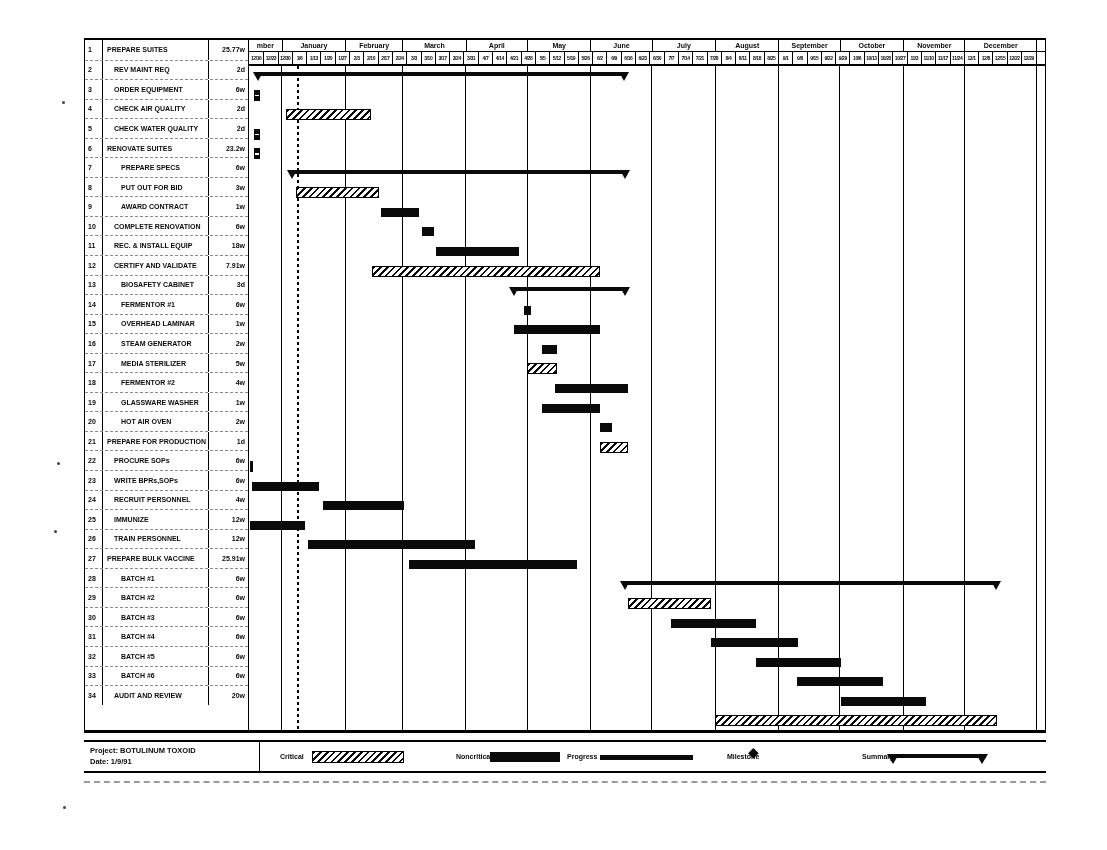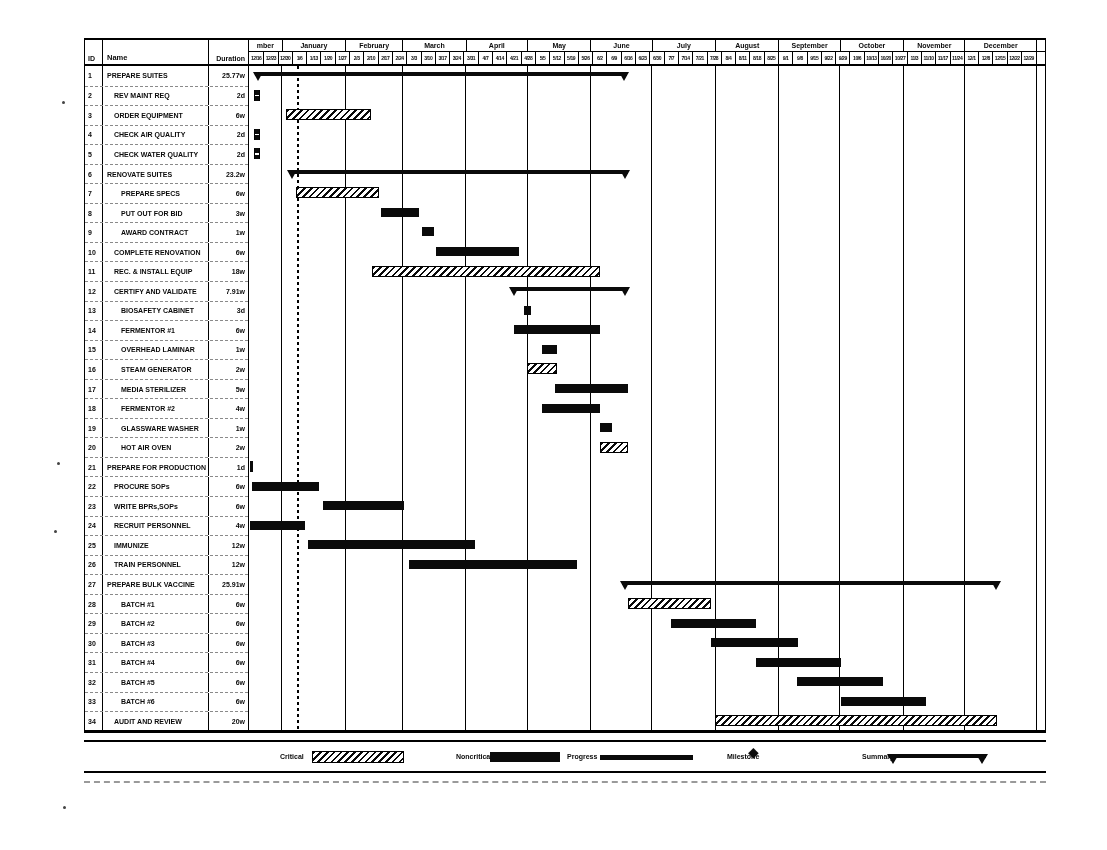--- a/index.html
+++ b/index.html
@@ -73,25 +73,20 @@
   .smear{position:absolute;left:84px;top:781px;width:962px;height:0;border-top:2px dashed #9a9a9a;}
   .dot{position:absolute;width:3px;height:3px;background:#444;border-radius:50%;}
 </style>
 </head>
 <body>
 
 <div class="page">
 
   <div class="gantt">
     <div class="table-pane">
-      <div class="t-header">
-        <div class="th-id">ID</div>
-        <div class="th-name">Name</div>
-        <div class="th-dur">Duration</div>
-      </div>
       <div class="t-body" id="taskRows">
           <div class="t-row" style="height: 19.5588px;">
             <div class="td-id">1</div>
             <div class="td-name" style="padding-left: 4px;">PREPARE SUITES</div>
             <div class="td-dur">25.77w</div>
           </div>
           <div class="t-row" style="height: 19.5588px;">
             <div class="td-id">2</div>
             <div class="td-name" style="padding-left: 11px;">REV MAINT  REQ</div>
             <div class="td-dur">2d</div>
@@ -449,20 +444,24 @@
           </div>
           <div class="c-row" style="top: 645.441px; height: 19.5588px;">
             <div class="bar bar-critical" style="left: 466.476px; width: 281.889px;"></div>
           </div>
         </div>
       <div class="innerline"></div>
     </div>
   </div>
 
   <div class="legend">
+    <div class="legend-project">
+      <div>Project: BOTULINUM TOXOID</div>
+      <div>Date: 1/9/91</div>
+    </div>
     <div class="lg-label lg-critical">Critical</div>
     <div class="sample s-critical"></div>
     <div class="lg-label lg-noncritical">Noncritical</div>
     <div class="sample s-noncritical"></div>
     <div class="lg-label lg-progress">Progress</div>
     <div class="sample s-progress"></div>
     <div class="lg-label lg-milestone">Milestone</div>
     <div class="sample s-milestone">◆</div>
     <div class="lg-label lg-summary">Summary</div>
     <div class="sample s-summary"></div>

